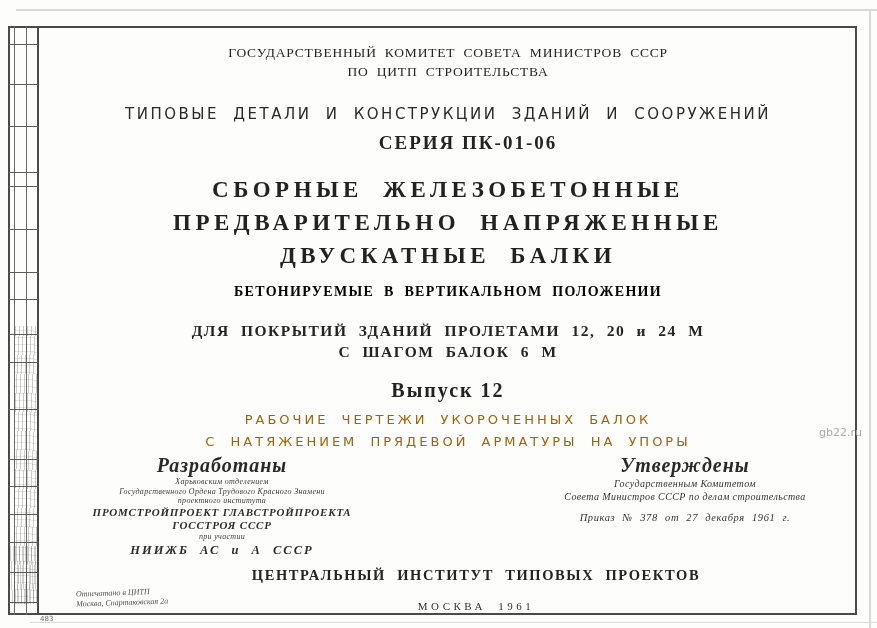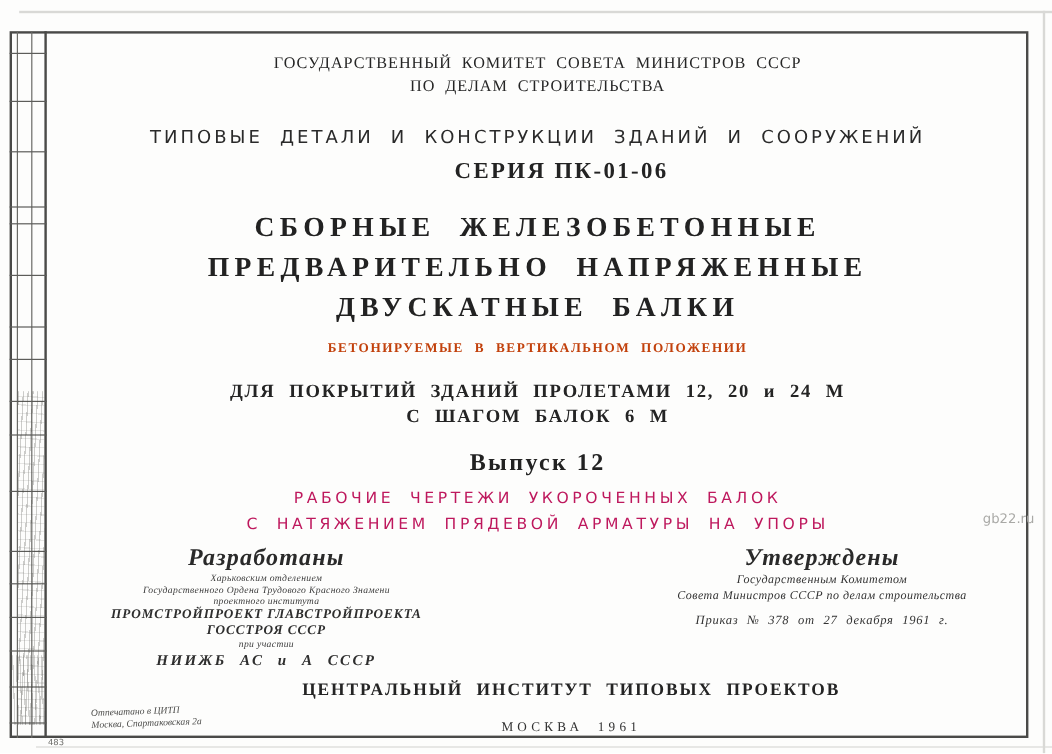--- a/index.html
+++ b/index.html
@@ -41,25 +41,25 @@
 
   .content{position:absolute;left:39px;top:26px;width:818px;height:589px;text-align:center;}
 
   .hdr{margin-top:17px;font-weight:normal;font-size:13.5px;letter-spacing:.8px;word-spacing:4px;color:#252525;line-height:19px;}
   .typ{margin-top:24px;font-family:"DejaVu Sans", "Liberation Sans", sans-serif;font-weight:400;
        font-size:15px;letter-spacing:2.5px;word-spacing:7px;color:#2a2a2a;}
   .ser{margin-top:9px;font-weight:bold;font-size:19px;letter-spacing:2px;color:#232323;margin-left:40px;}
 
   .title{margin-top:19px;font-weight:bold;font-size:23px;letter-spacing:4.5px;word-spacing:10px;line-height:33px;color:#222;}
 
-  .sub1{margin-top:12px;font-weight:bold;font-size:11px;letter-spacing:1.3px;word-spacing:5px;color:#c2410c;}
+  .sub1{margin-top:12px;font-weight:bold;font-size:14px;letter-spacing:1.3px;word-spacing:5px;color:#000000;}
   .sub2{margin-top:20px;font-weight:bold;font-size:15.5px;letter-spacing:1.5px;word-spacing:6px;color:#242424;line-height:21px;}
 
   .issue-t{margin-top:17px;font-weight:bold;font-size:20px;letter-spacing:2px;color:#222;text-align:center;}
-  .issue-l{font-family:"DejaVu Sans", "Liberation Sans", sans-serif;font-size:13px;letter-spacing:3px;word-spacing:6px;color:#be185d;line-height:22px;margin-top:7px;}
+  .issue-l{font-family:"DejaVu Sans", "Liberation Sans", sans-serif;font-size:13px;letter-spacing:3px;word-spacing:6px;color:#a16207;line-height:22px;margin-top:7px;}
 
   .cols{position:absolute;left:0;top:428px;width:663px;height:110px;}
   .col-left{position:absolute;left:18px;top:0;width:330px;text-align:center;}
   .col-right{position:absolute;left:496px;top:0;width:300px;text-align:center;}
   .script-h{font-style:italic;font-weight:bold;font-size:20px;letter-spacing:1px;color:#2a2a2a;}
   .tiny{font-style:italic;font-size:8px;line-height:9.5px;color:#3a3a3a;letter-spacing:.3px;}
   .midcaps{font-style:italic;font-weight:bold;font-size:11px;line-height:13px;letter-spacing:.8px;color:#2e2e2e;}
   .niizhb{font-style:italic;font-weight:bold;font-size:12.5px;letter-spacing:2px;word-spacing:6px;color:#2e2e2e;margin-top:2px;}
   .appr-l{font-style:italic;font-size:10px;line-height:13px;color:#333;letter-spacing:.4px;}
   .order{font-style:italic;font-size:10.5px;color:#333;margin-top:9px;letter-spacing:.6px;word-spacing:4px;}
@@ -105,21 +105,21 @@
     <div class="h" style="top:546px"></div>
     <div class="h" style="top:576px"></div>
     <div class="scribble"></div>
     <div class="scribble2"></div>
   </div>
 
   <div class="content">
 
     <div class="hdr">
       <div>ГОСУДАРСТВЕННЫЙ КОМИТЕТ СОВЕТА МИНИСТРОВ СССР</div>
-      <div>ПО ДЕЛАМ СТРОИТЕЛЬСТВА</div>
+      <div>ПО ЦИТП СТРОИТЕЛЬСТВА</div>
     </div>
 
     <div class="typ">ТИПОВЫЕ ДЕТАЛИ И КОНСТРУКЦИИ ЗДАНИЙ И СООРУЖЕНИЙ</div>
     <div class="ser">СЕРИЯ ПК-01-06</div>
 
     <div class="title">
       <div>СБОРНЫЕ ЖЕЛЕЗОБЕТОННЫЕ</div>
       <div>ПРЕДВАРИТЕЛЬНО НАПРЯЖЕННЫЕ</div>
       <div>ДВУСКАТНЫЕ БАЛКИ</div>
     </div>

